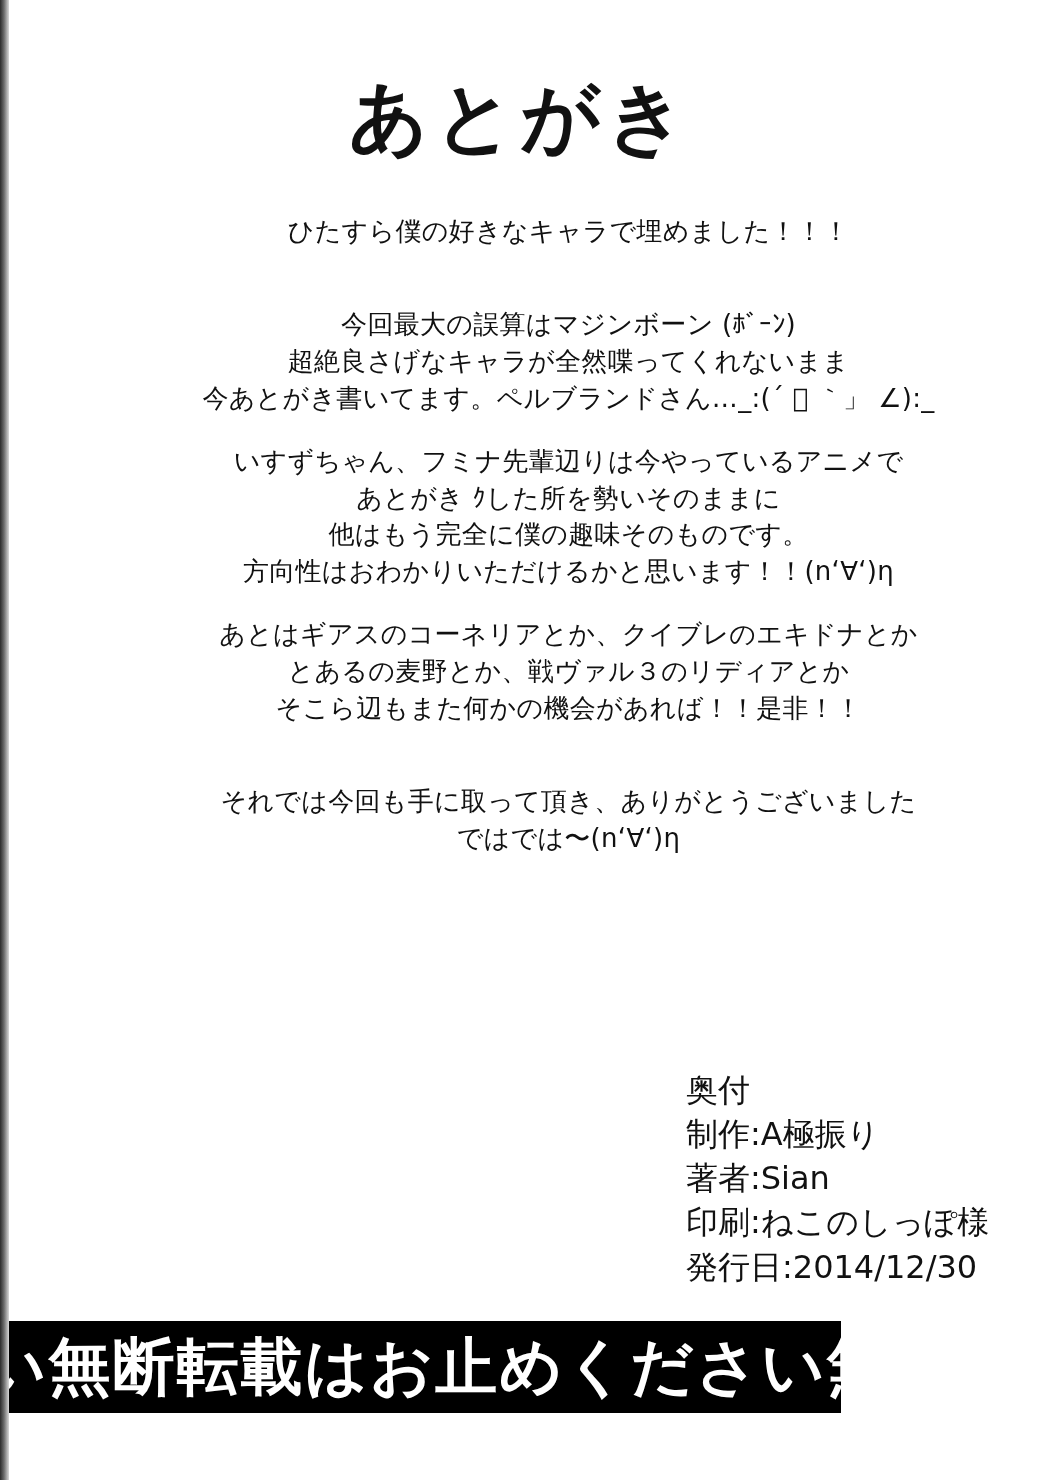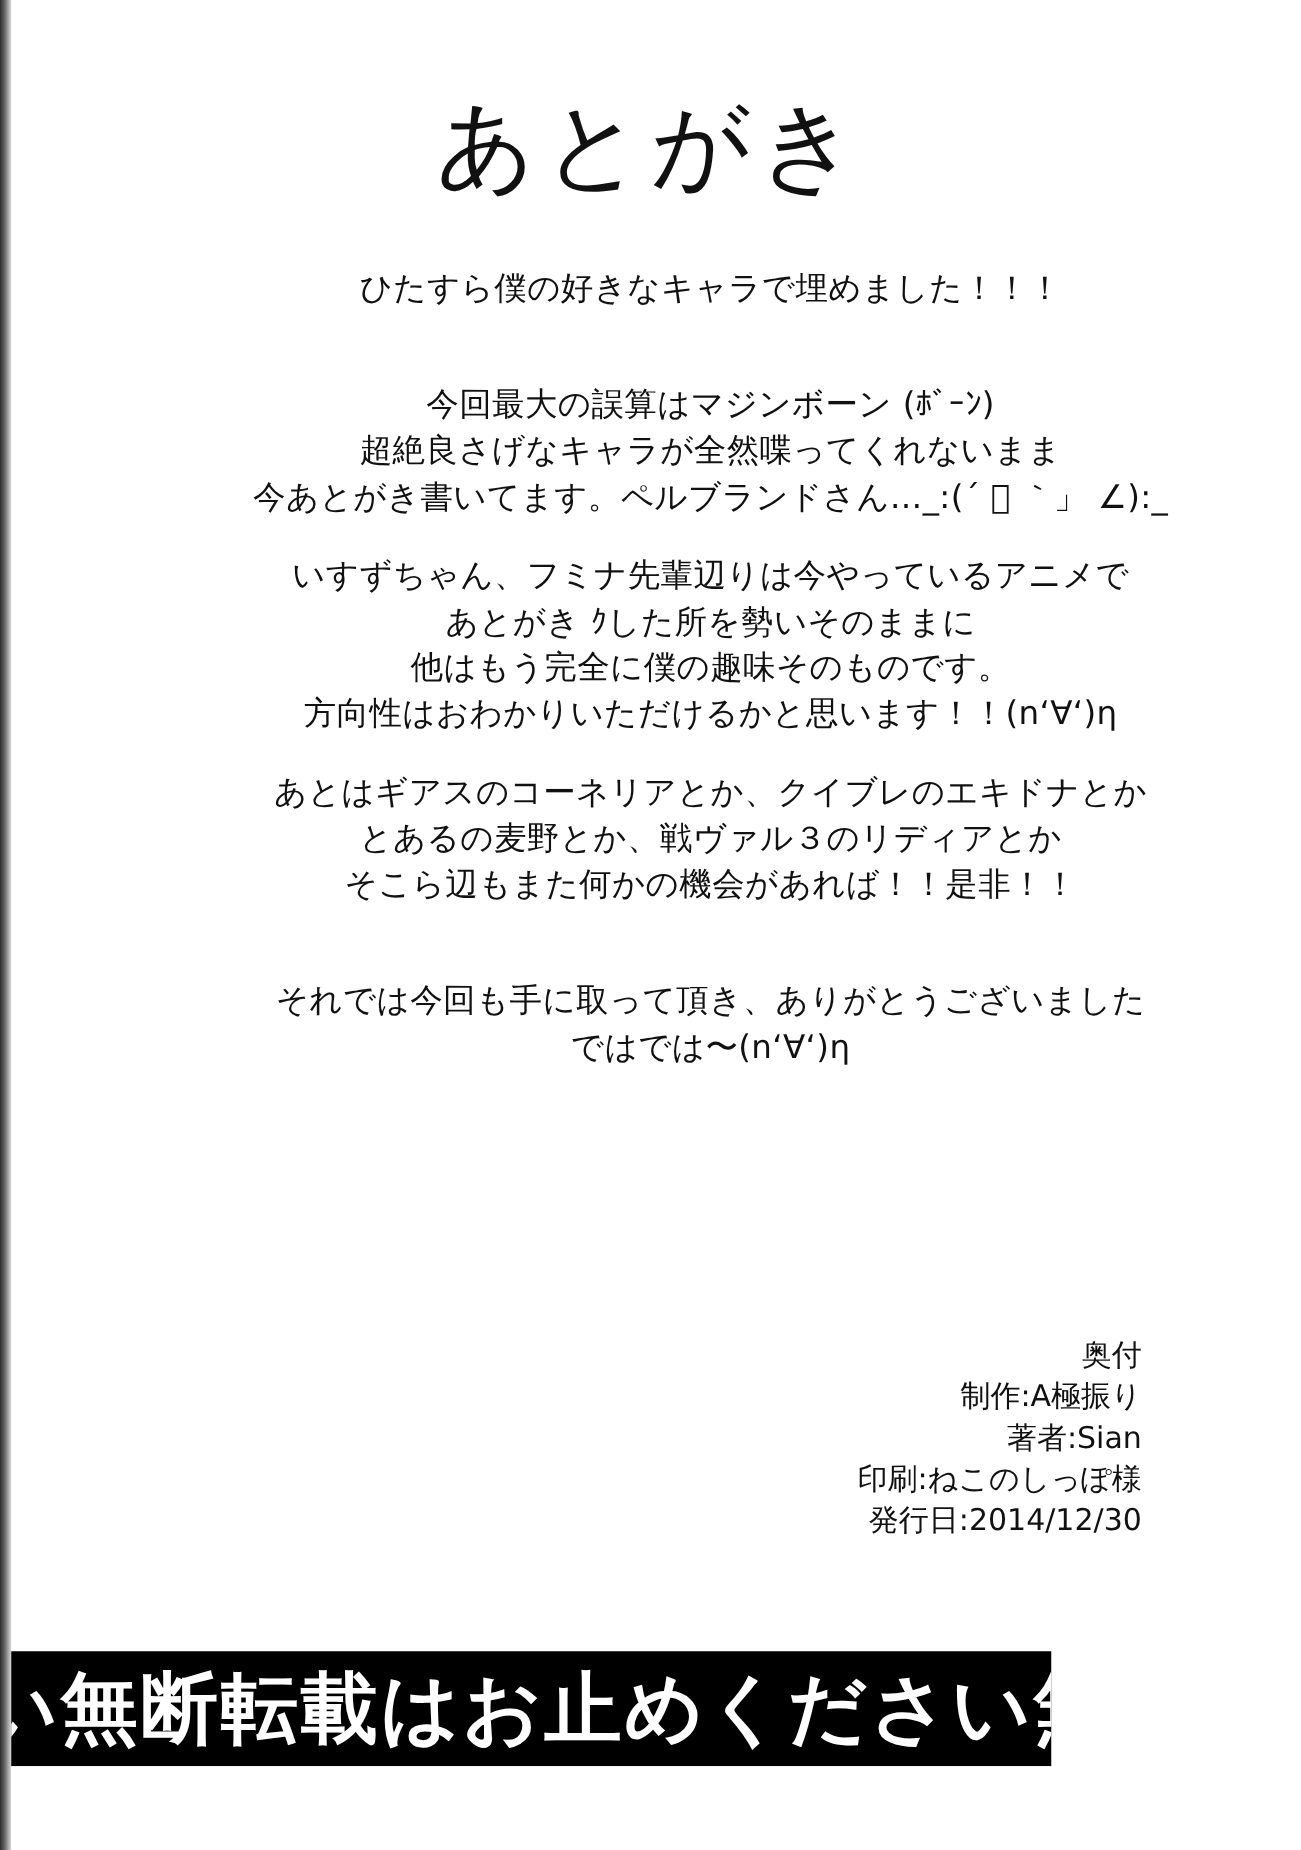--- a/index.html
+++ b/index.html
@@ -27,21 +27,21 @@
   }
   .title {
     position: absolute;
     top: 78px;
     left: 0;
     width: 1041px;
     text-align: center;
     font-size: 78px;
     line-height: 1;
     letter-spacing: 6px;
-    font-weight: 400;
+    font-weight: 700;
     color: #111111;
   }
   .body-block {
     position: absolute;
     left: 0;
     width: 1041px;
     text-align: center;
     padding-left: 48px;
   }
   .para {
@@ -50,22 +50,22 @@
     line-height: 1.42;
     letter-spacing: 0.3px;
     color: #111111;
   }
   .para .line { display: block; white-space: pre; }
   .gap-big { height: 30px; }
   .colophon {
     position: absolute;
     left: 686px;
     top: 1068px;
-    text-align: right;
-    font-size: 24px;
+    text-align: left;
+    font-size: 32px;
     line-height: 1.38;
     color: #111111;
   }
   .colophon .line { display: block; white-space: pre; }
   .footer-band {
     position: absolute;
     left: 9px;
     top: 1321px;
     width: 832px;
     height: 92px;

